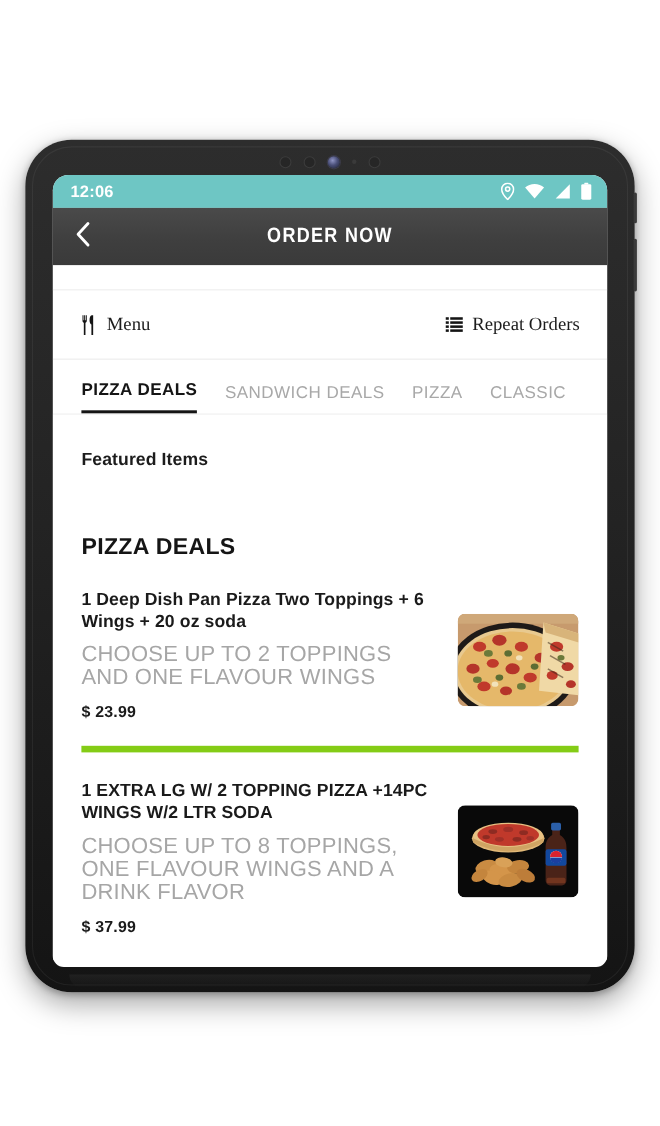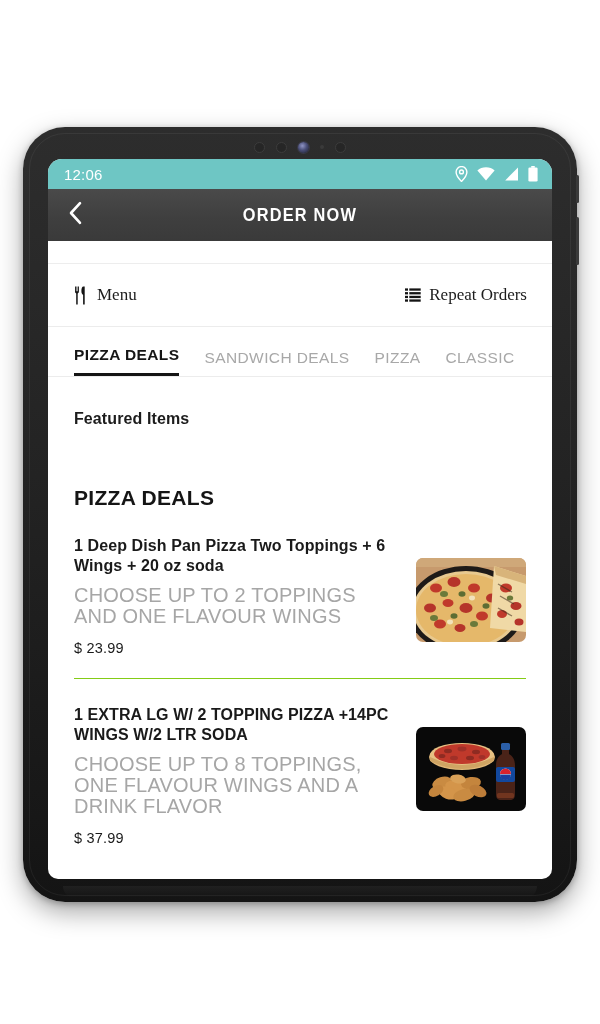--- a/index.html
+++ b/index.html
@@ -84,20 +84,21 @@
     overflow: hidden;
   }
 
   
   .statusbar {
     height: 30px;
     background: #6ec6c4;
     display: flex; align-items: center;
     padding: 0 14px 0 16px;
     color: #ffffff;
+    font-weight: bold;
   }
   .status-time {
     font-size: 15px;
     letter-spacing: 0.2px;
     font-family: "Liberation Sans", sans-serif;
   }
   .status-icons {
     margin-left: auto;
     display: flex; align-items: center; gap: 9px;
   }
@@ -195,39 +196,39 @@
     padding-top: 58px;
   }
 
   .item {
     display: flex;
     padding-top: 26px;
     padding-bottom: 22px;
     position: relative;
     cursor: pointer;
   }
-  .item + .item { border-top: 1px solid #84cc16; }
+  .item + .item { border-top: 6px solid #84cc16; }
   .item-text { flex: 1; padding-right: 14px; min-width: 0; }
   .item-title {
     font-size: 16px;
     font-weight: bold;
     color: #1a1a1a;
     line-height: 20px;
     letter-spacing: 0.1px;
   }
   .item-desc {
     font-size: 20px;
     color: #a6a6a6;
     line-height: 21px;
     margin-top: 9px;
     letter-spacing: 0.2px;
   }
   .item-price {
     font-size: 14.5px;
-    font-weight: normal;
+    font-weight: bold;
     color: #1a1a1a;
     margin-top: 13px;
     letter-spacing: 0.2px;
   }
   .item-thumb {
     width: 110px; height: 84px;
     border-radius: 7px;
     flex: none;
     align-self: flex-start;
     margin-top: 22px;

